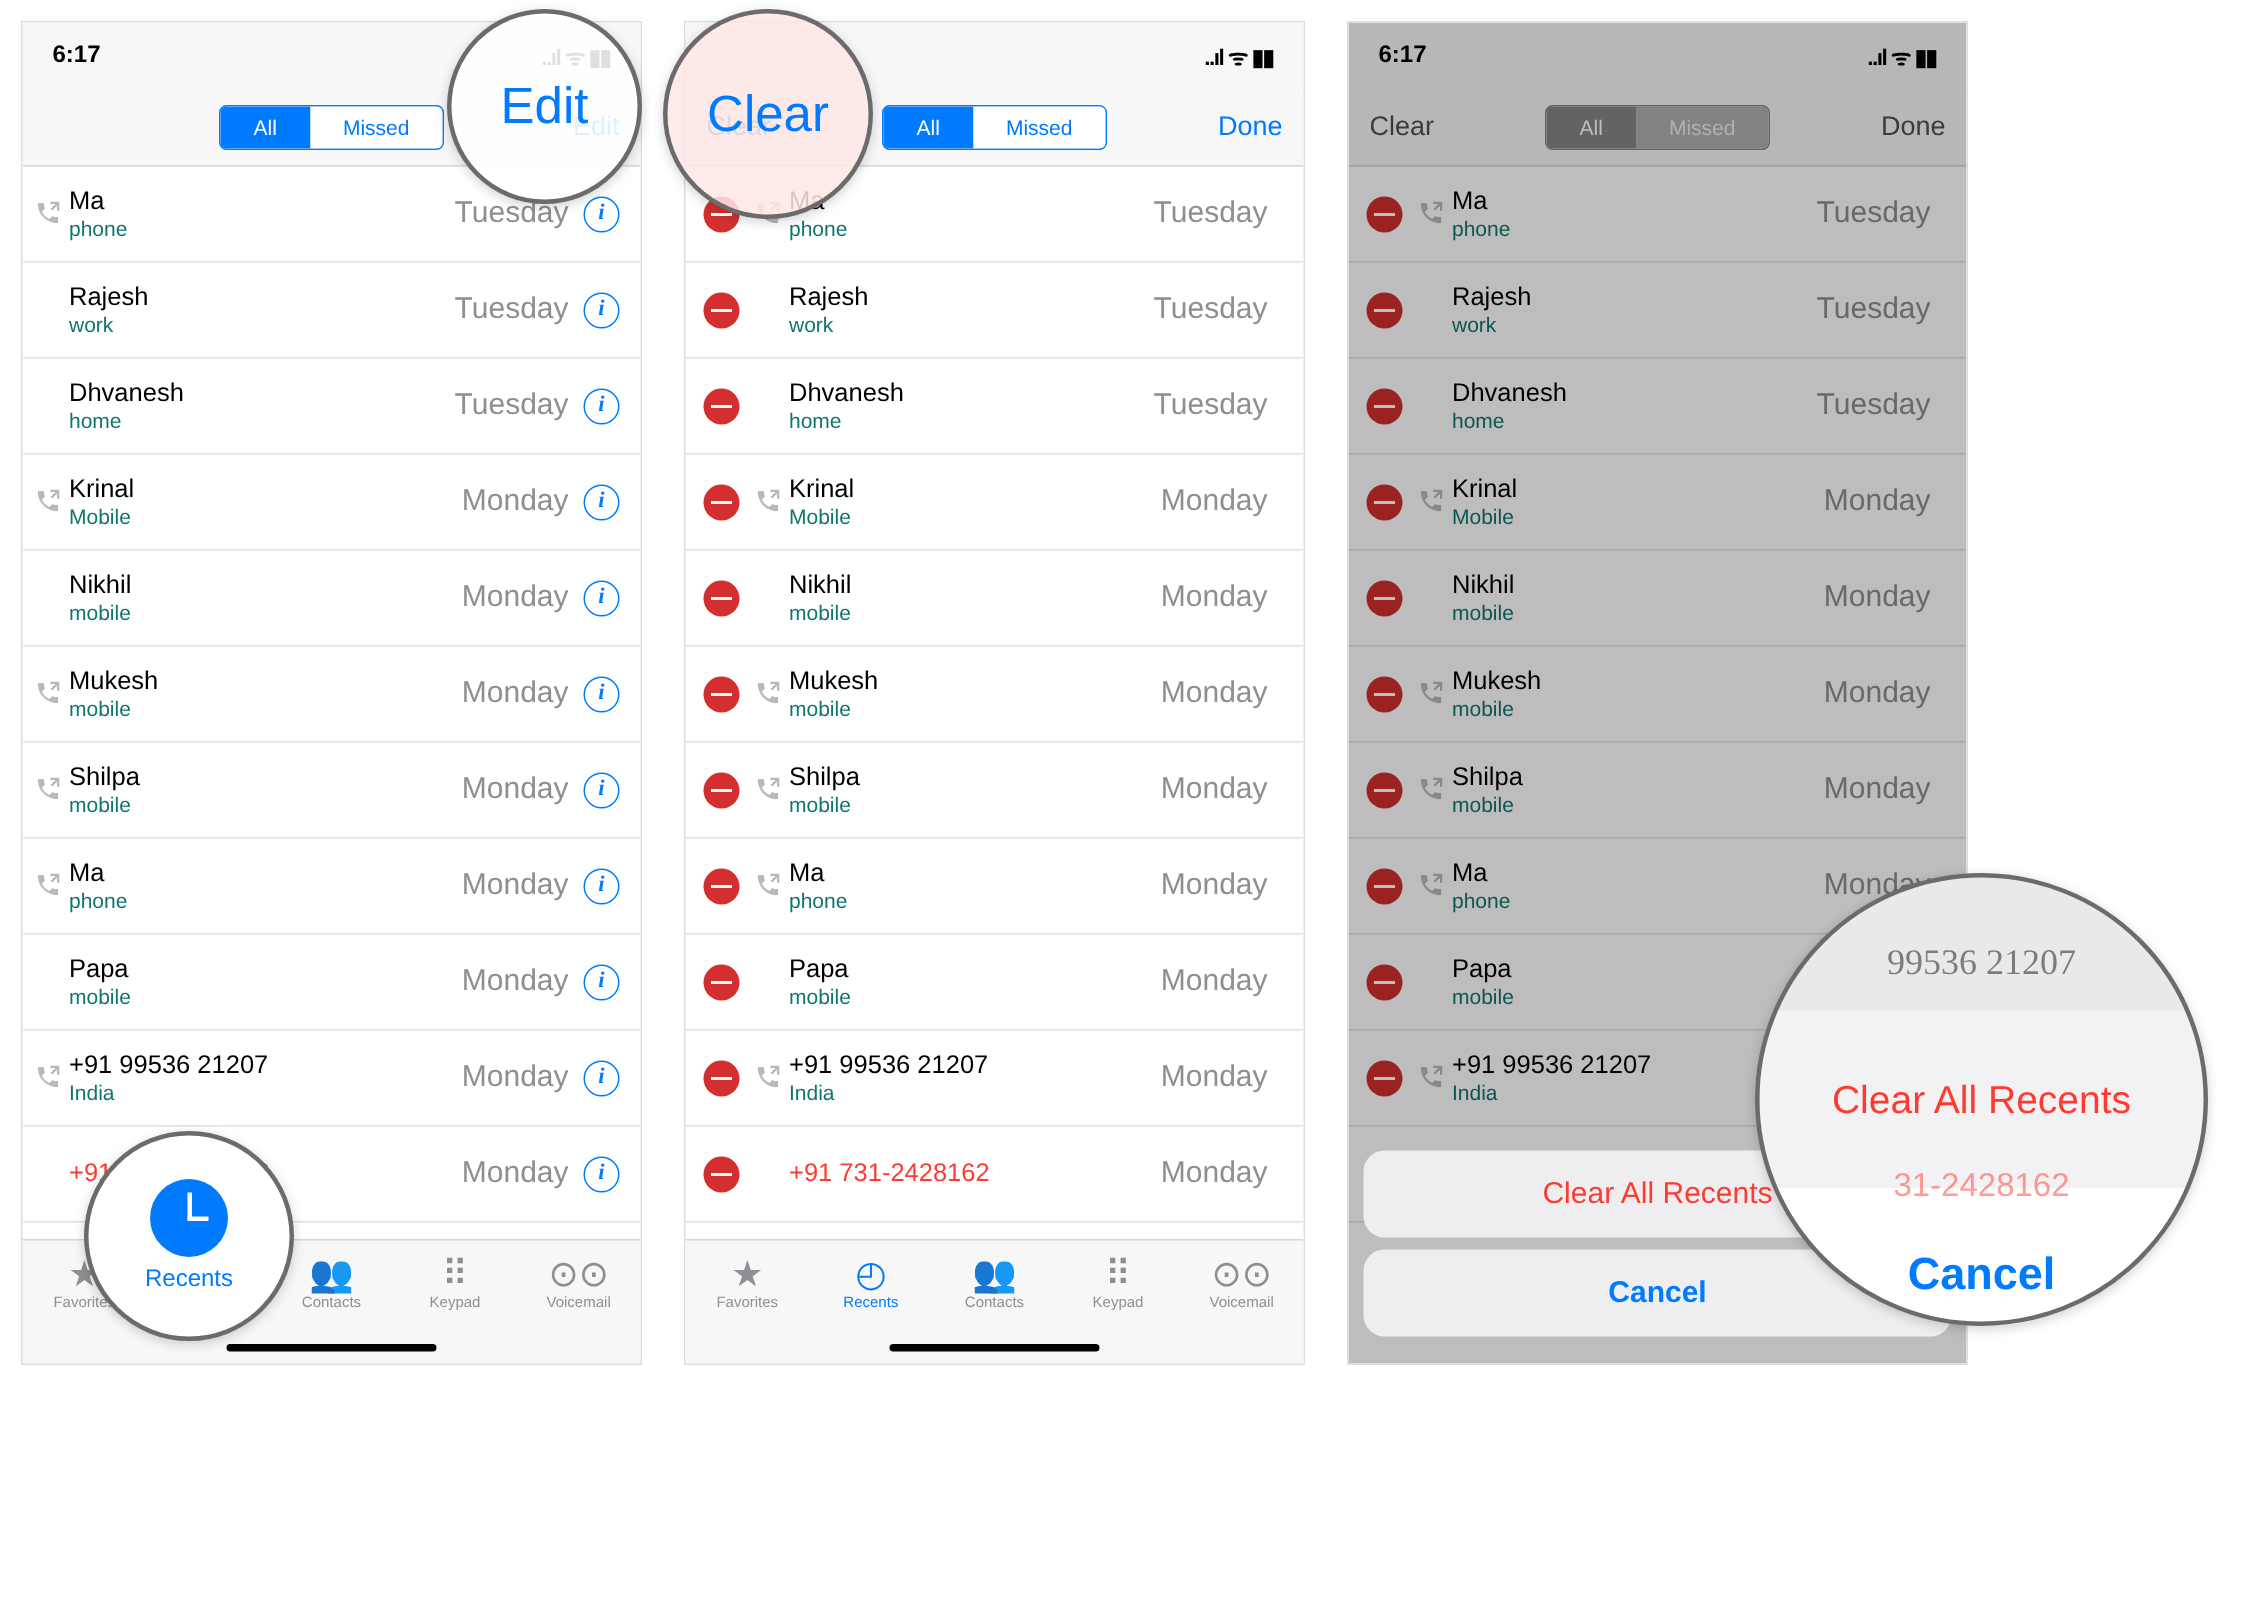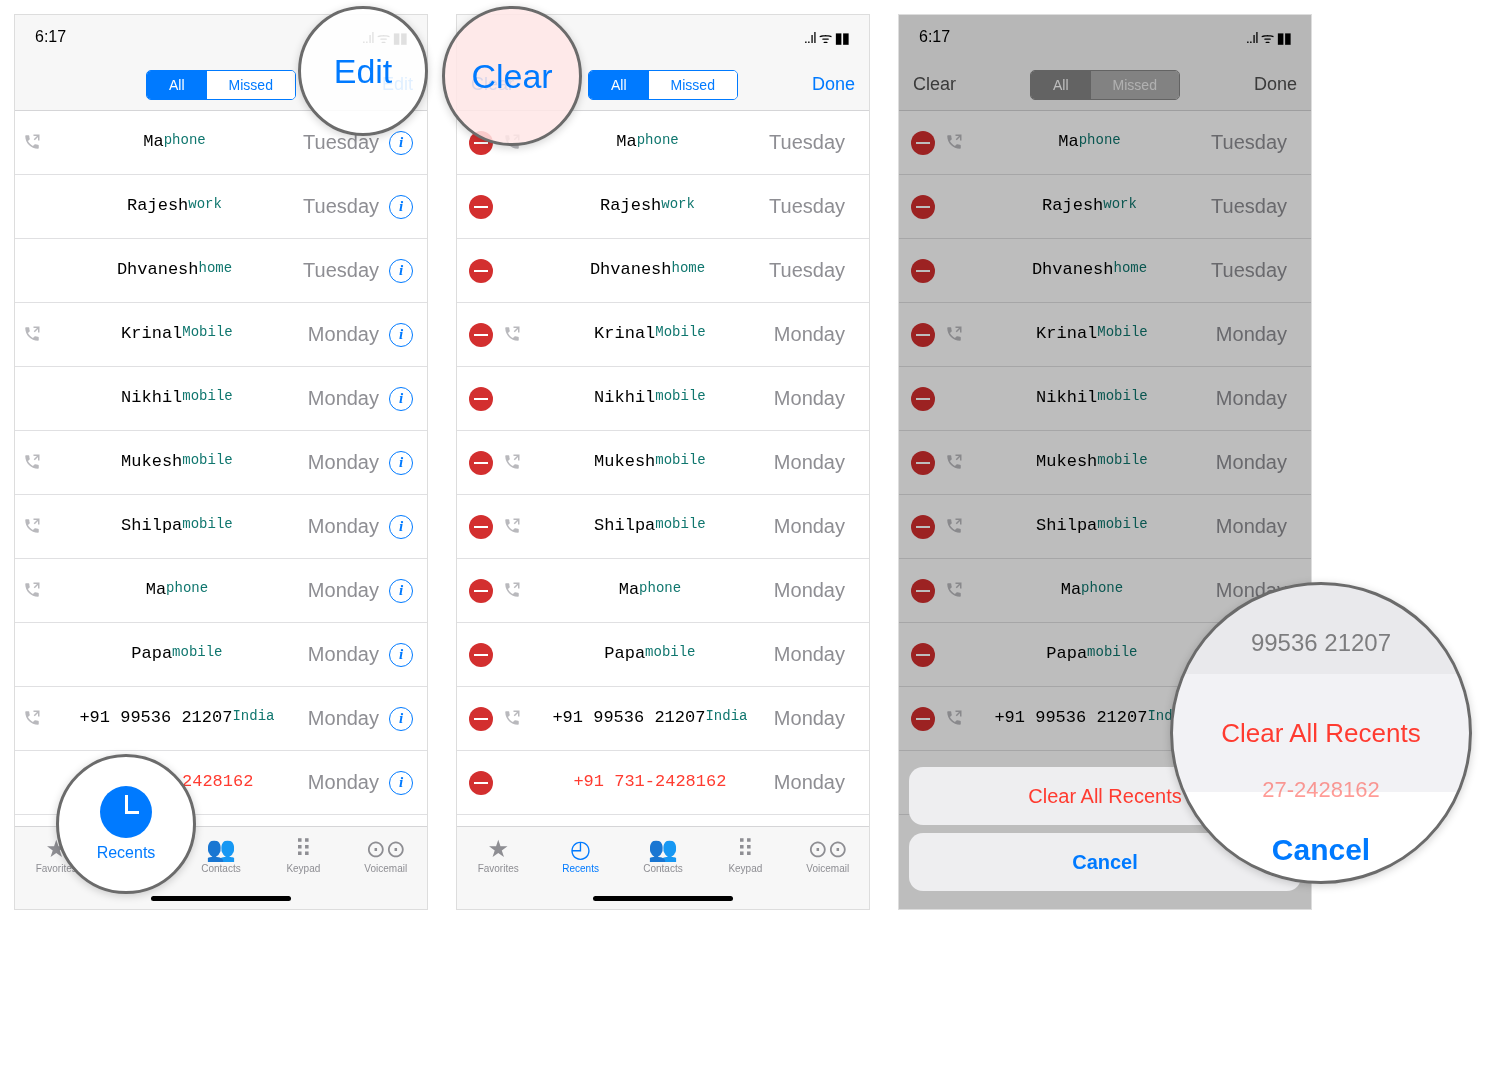--- a/index.html
+++ b/index.html
@@ -23,21 +23,21 @@
     display: flex;
     flex-direction: column;
   }
   .status-bar {
     height: 44px;
     display: flex;
     align-items: center;
     justify-content: space-between;
     padding: 0 20px;
     font-size: 16px;
-    font-weight: 400;
+    font-weight: 700;
     background: #f7f7f7;
   }
   .status-icons { display: flex; gap: 5px; align-items: center; font-size: 15px; letter-spacing: -1px; margin-left: 47px; }
   .nav-bar {
     height: 52px;
     background: #f7f7f7;
     border-bottom: 1px solid #d5d5d7;
     display: flex;
     align-items: center;
     justify-content: center;
@@ -98,21 +98,21 @@
     left: 5px; right: 5px; top: 11px;
     height: 2px; background: #fff;
   }
   .call-icon {
     width: 20px; height: 20px;
     flex-shrink: 0;
     margin-right: 3px;
     position: relative;
   }
   .call-icon svg { width: 18px; height: 18px; fill: #b9b9bd; }
-  .row-main { flex: 1; display: flex; flex-direction: row; justify-content: center; min-width: 0; font-family: Liberation Mono, monospace; }
+  .row-main { flex: 1; display: flex; flex-direction: column; min-width: 0; }
   .row-name { font-size: 17px; color: #000; line-height: 1.2; white-space: nowrap; }
   .row-name.missed { color: #ff3b30; }
   .row-sub { font-size: 14px; color: #0f766e; line-height: 1.2; }
   .row-day { font-size: 20px; color: #8e8e93; margin-right: 10px; white-space: nowrap; }
   .info-btn {
     width: 24px; height: 24px;
     border: 1.6px solid #007aff;
     border-radius: 50%;
     display: flex; align-items: center; justify-content: center;
     color: #007aff; font-size: 15px; font-weight: 600;
@@ -202,21 +202,21 @@
   }
   .callout-recents .clk::before{
     content:"";position:absolute;width:14px;height:3px;background:#fff;left:25px;top:25px;
   }
   .callout-recents .lbl{color:#007aff;font-size:16px;margin-top:6px;}
   .callout-clear-all {
     right: 28px; top: 582px; width: 302px; height: 302px;
     background: linear-gradient(#e9e9ec 0%, #e9e9ec 30%, #f2f2f5 30%, #f2f2f5 70%, #fff 70%);
   }
   .callout-clear-all .row1{font-size:26px;color:#ff3b30;padding:8px 0;width:260px;text-align:center;}
-  .callout-clear-all .faded{font-size:24px;color:#111;opacity:0.5;position:absolute;top:44px;}
+  .callout-clear-all .faded{font-size:24px;color:#111;opacity:0.5;position:absolute;top:44px;font-family:Liberation Serif, serif;}
   .callout-clear-all .faded2{font-size:22px;color:#ff3b30;opacity:0.5;position:absolute;bottom:78px;}
   .callout-clear-all .cnc{font-size:30px;color:#007aff;font-weight:600;position:absolute;bottom:14px;}
 </style>
 </head>
 <body>
 
 <div class="phone">
   <div class="status-bar">
     <span>6:17</span>
     <span class="status-icons">..ıl ᯤ ▮▮</span>
@@ -677,15 +677,15 @@
 <div class="callout big-text" style="left:442px;top:6px;width:140px;height:140px;background:rgba(255,230,230,0.85);">
   <span>Clear</span>
 </div>
 <div class="callout callout-recents">
   <div class="clk"></div>
   <div class="lbl">Recents</div>
 </div>
 <div class="callout callout-clear-all">
   <div class="faded">99536 21207</div>
   <div class="row1">Clear All Recents</div>
-  <div class="faded2">27-2428162</div>
+  <div class="faded2">31-2428162</div>
   <div class="cnc">Cancel</div>
 </div>
 
 </body></html>

